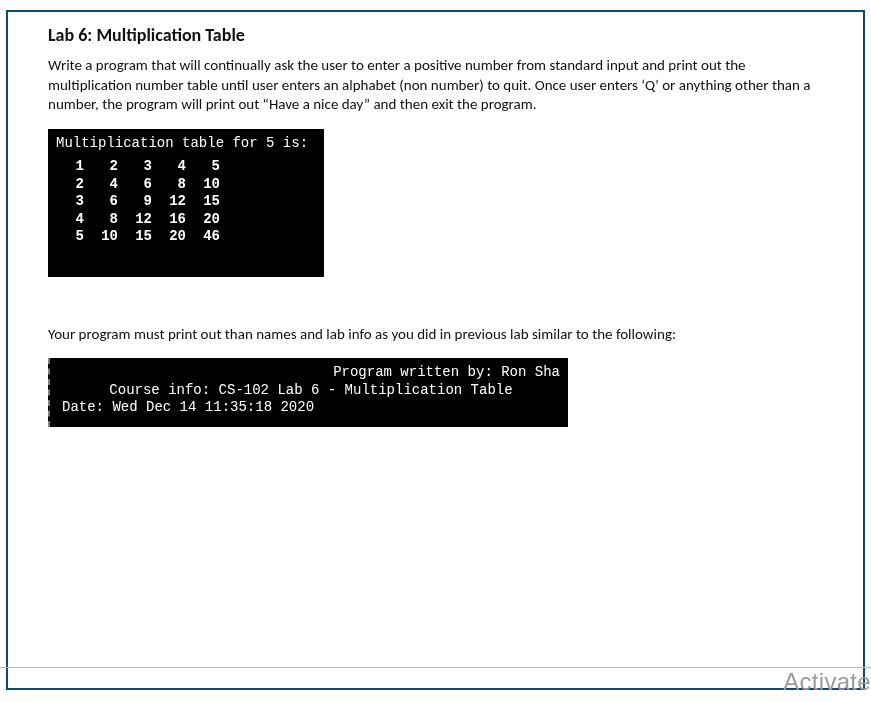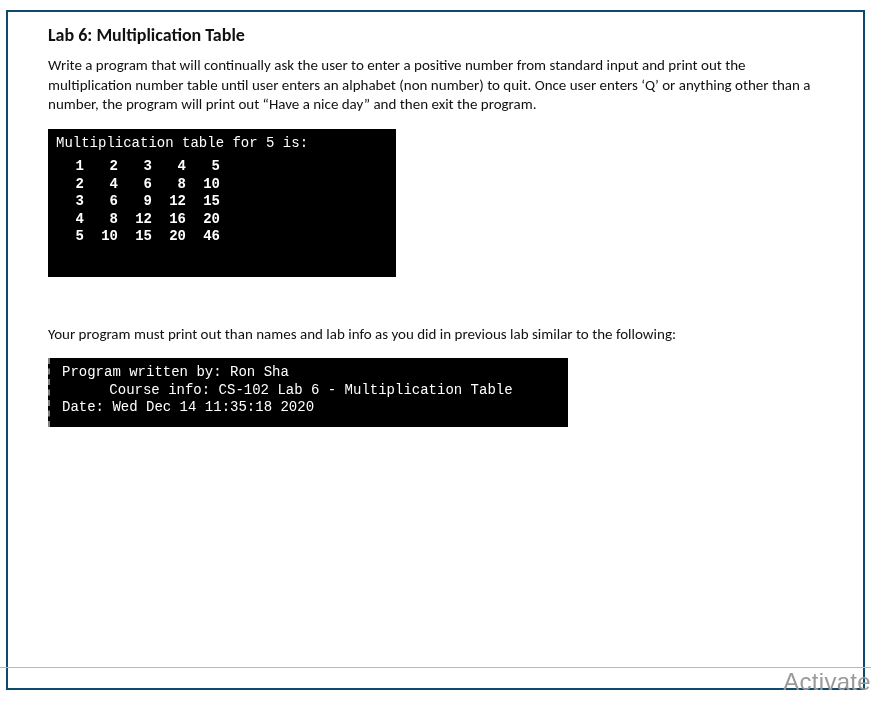--- a/index.html
+++ b/index.html
@@ -36,21 +36,21 @@
     position: relative;
     background: #000;
     color: #fff;
     font-family: Consolas, "Courier New", monospace;
     font-size: 14px;
     line-height: 1.25;
     padding: 6px 8px 10px 8px;
     box-sizing: border-box;
     overflow: hidden;
   }
-  .term-small { width: 348px; min-height: 148px; margin-bottom: 30px; }
+  .term-small { width: 276px; min-height: 148px; margin-bottom: 30px; }
   .term-wide  { width: 520px; min-height: 60px;  margin-bottom: 4px;  }
   .term .header-line { color: #fff; }
   .term table.mult {
     border-collapse: collapse;
     margin-top: 6px;
     font-weight: 700;
     color: #fff;
   }
   .term table.mult td {
     padding: 0 6px;
@@ -136,21 +136,21 @@
       </table>
   </div>
 
 
   <div style="height:18px"></div>
 
   <p class="body">Your program must print out than names and lab info as you did in previous lab similar to the following:</p>
 
   <div class="term term-wide">
     <span class="cut-line"></span>
-    <div style="padding-left:6px;">Program written by: Ron Sha</div>
+    <div style="padding-left:6px;text-align:right;">Program written by: Ron Sha</div>
     <div style="padding-left:6px;text-align:center;">Course info: CS-102 Lab 6 - Multiplication Table</div>
     <div style="padding-left:6px;">Date: Wed Dec 14 11:35:18 2020</div>
   </div>
 
 </div>
 
 <div class="bottom-line"></div>
 <div class="activate">Activate </div>
 
 </body></html>

